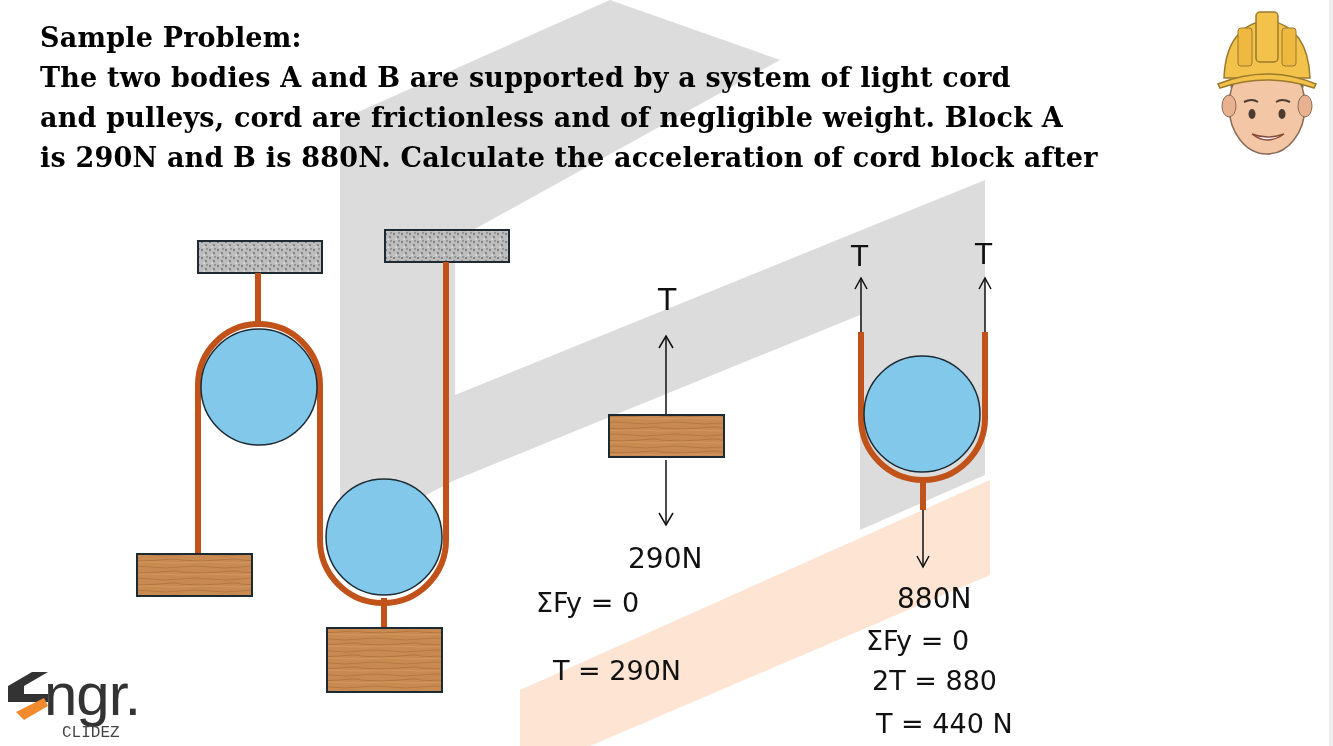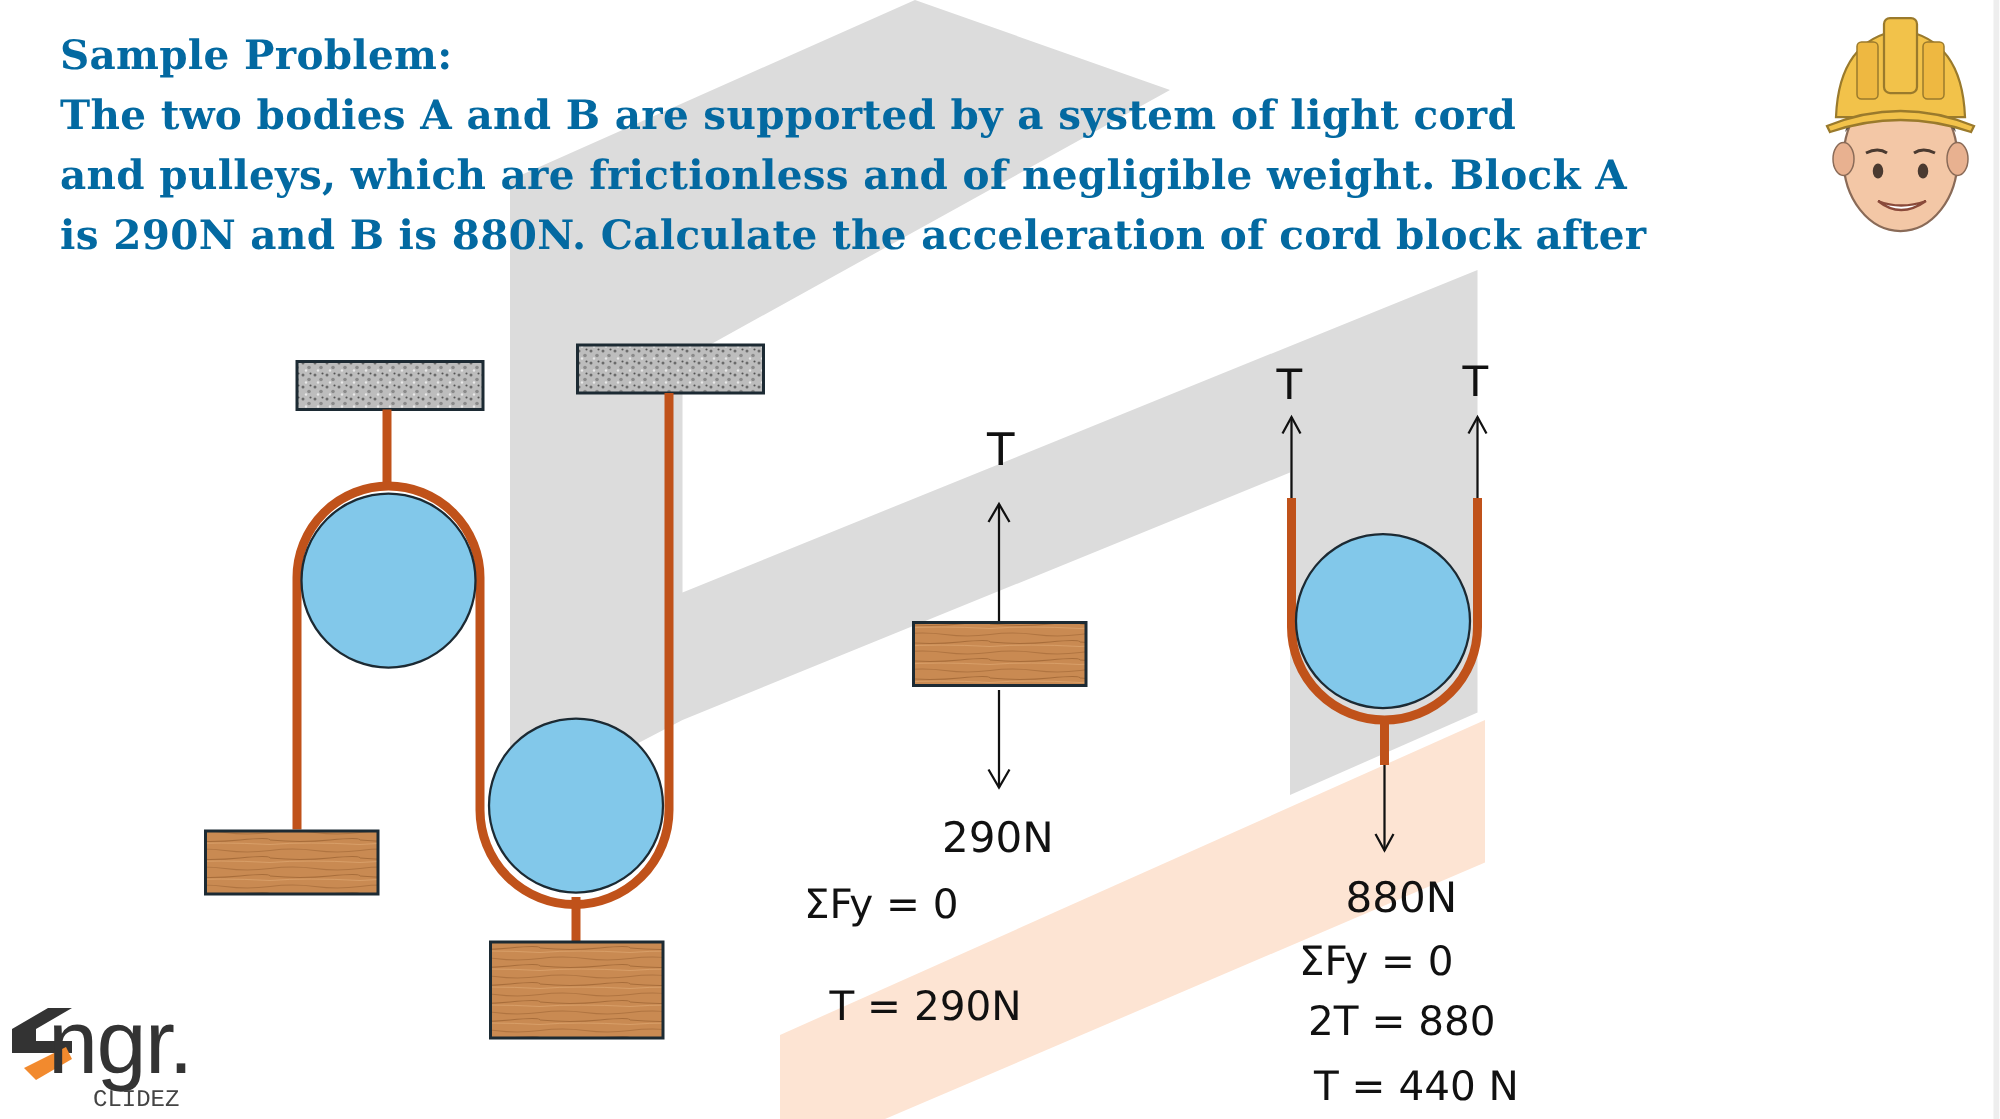--- a/index.html
+++ b/index.html
@@ -1,45 +1,45 @@
 <!DOCTYPE html>
 <html><head>
 <meta charset="utf-8">
 <style>
   html, body { margin:0; padding:0; }
   body { width:1333px; height:746px; background:#ffffff; position:relative; overflow:hidden;
          font-family:"DejaVu Serif", serif; }
   .wm { position:absolute; left:0; top:0; }
-  .problem { position:absolute; left:40px; top:18px; width:1170px; color:#0369a1;
+  .problem { position:absolute; left:40px; top:18px; width:1170px; color:#000000;
              font-family:"DejaVu Serif", serif; font-weight:bold; font-size:27px; line-height:40px; letter-spacing:0.2px; }
   .problem .title { display:block; }
   .problem .line { display:block; white-space:nowrap; }
   .hand { font-family:"DejaVu Sans", sans-serif; font-weight:normal; fill:#111; }
   .logo { position:absolute; left:4px; top:660px; width:180px; height:86px; }
-  .logo-text { position:absolute; left:28px; top:0px; font-family:"Liberation Sans", sans-serif; font-size:60px;
+  .logo-text { position:absolute; left:40px; top:0px; font-family:"Liberation Sans", sans-serif; font-size:60px;
                color:#333; letter-spacing:-1px; line-height:70px; }
   .logo-sub { position:absolute; left:58px; top:64px; font-family:Liberation Mono, monospace; font-size:16px; color:#444; }
   .avatar { position:absolute; left:1214px; top:6px; width:106px; height:156px; }
   .right-edge { position:absolute; right:0; top:0; width:4px; height:746px; background:#eeeeee; }
 </style>
 </head>
 <body>
 
 <svg class="wm" width="1333" height="746" viewBox="0 0 1333 746">
 
   <polygon points="395,75 620,0 780,50 460,215 460,395 990,175 990,470 560,660 460,660 560,420 990,200" fill="#dcdcdc" opacity="0"></polygon>
   <polygon points="340,120 610,0 780,60 455,240 455,395 985,180 985,475 860,530 860,315 455,480 340,540" fill="#dcdcdc"></polygon>
 
   <polygon points="520,690 990,480 990,575 590,746 520,746" fill="#fde4d3"></polygon>
 </svg>
 
 <div class="problem">
   <span class="title">Sample Problem:</span>
   <span class="line">The two bodies A and B are supported by a system of light cord</span>
-  <span class="line">and pulleys, which are frictionless and of negligible weight. Block A</span>
+  <span class="line">and pulleys, cord are frictionless and of negligible weight. Block A</span>
   <span class="line">is 290N and B is 880N. Calculate the acceleration of cord block after</span>
 </div>
 
 <svg class="wm" width="1333" height="746" viewBox="0 0 1333 746">
   <defs>
     <pattern id="gravel" width="8" height="8" patternUnits="userSpaceOnUse">
       <rect width="8" height="8" fill="#bdbdbd"></rect>
       <circle cx="2" cy="2" r="1" fill="#6b6b6b"></circle>
       <circle cx="6" cy="5" r="1.2" fill="#8a8a8a"></circle>
       <circle cx="4" cy="7" r="0.8" fill="#e8e8e8"></circle>

